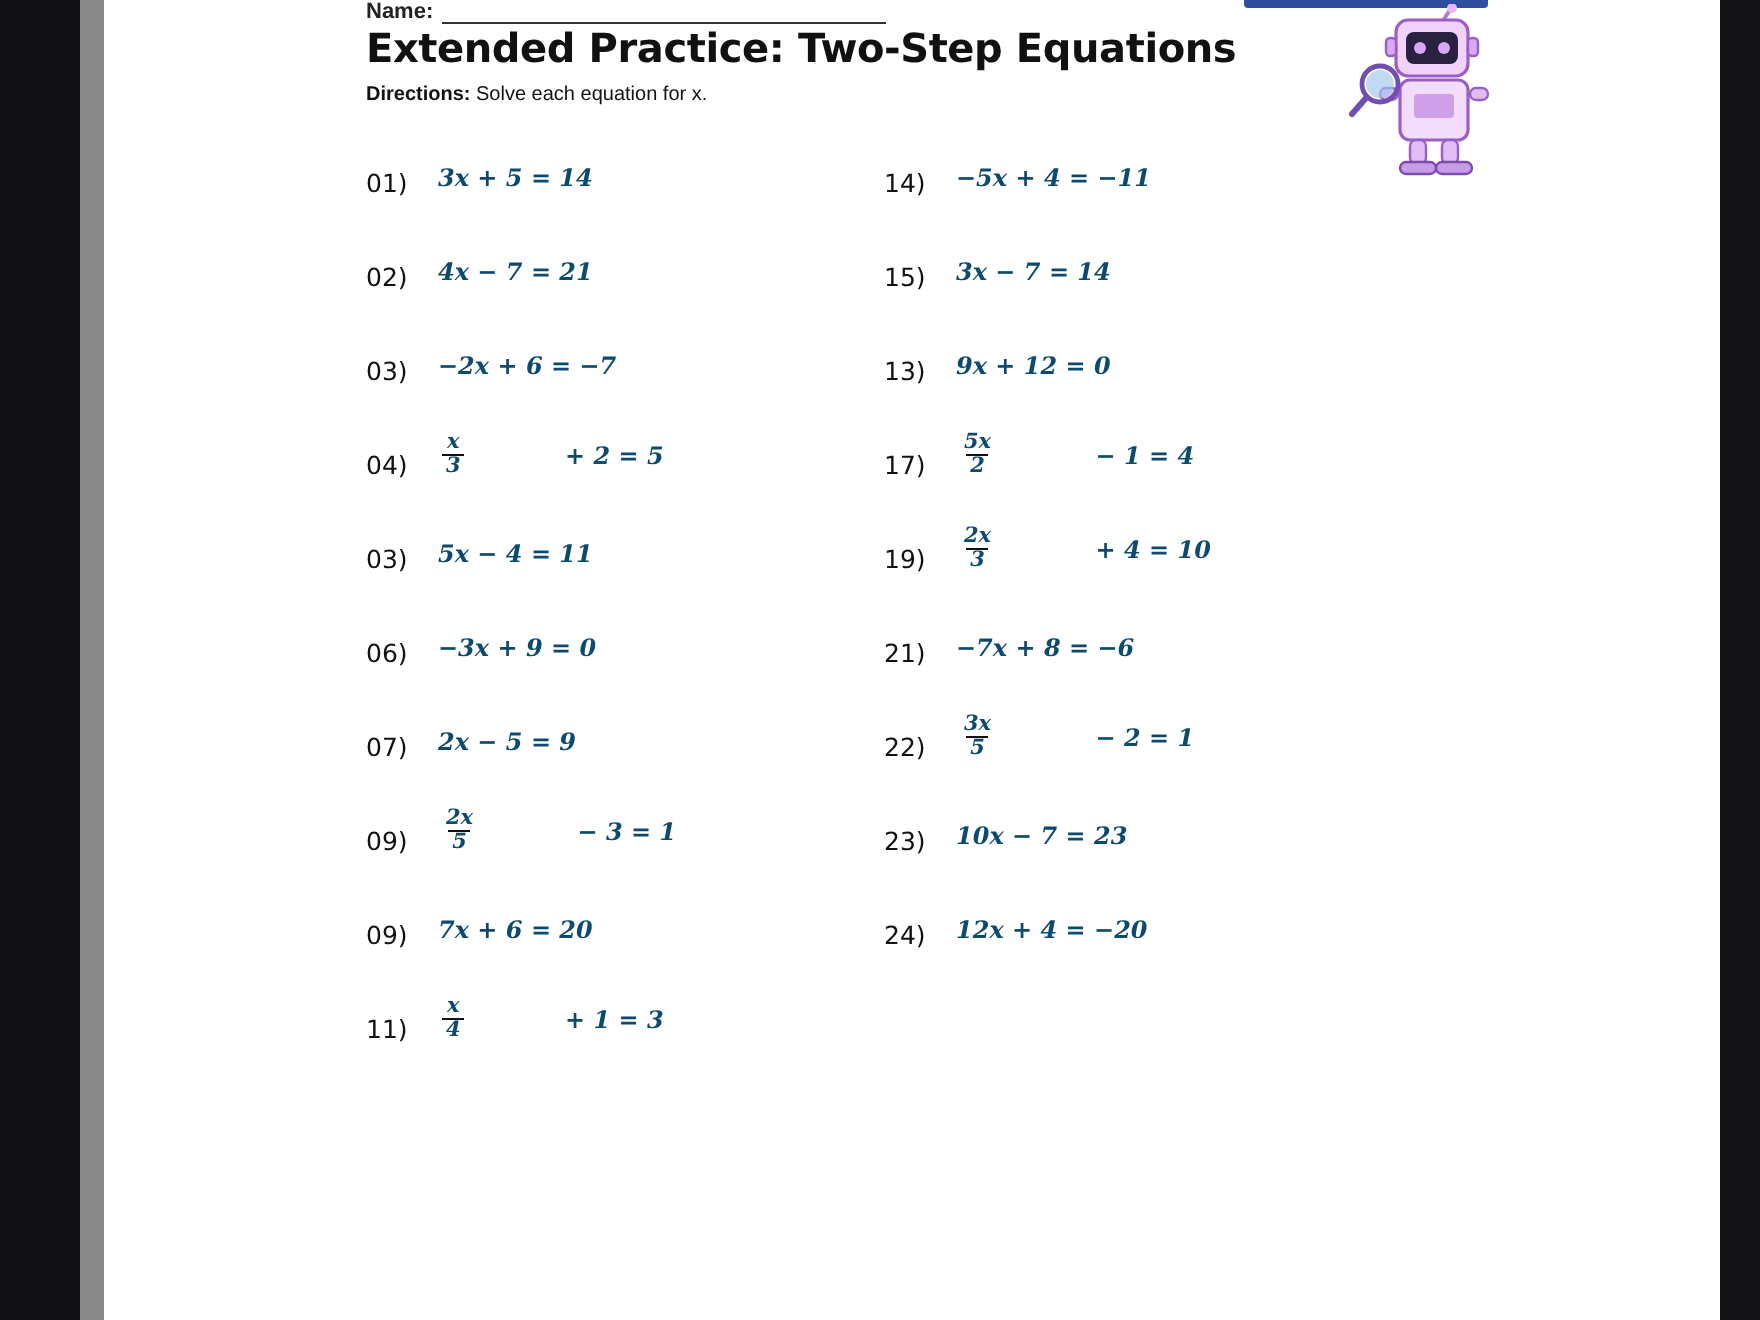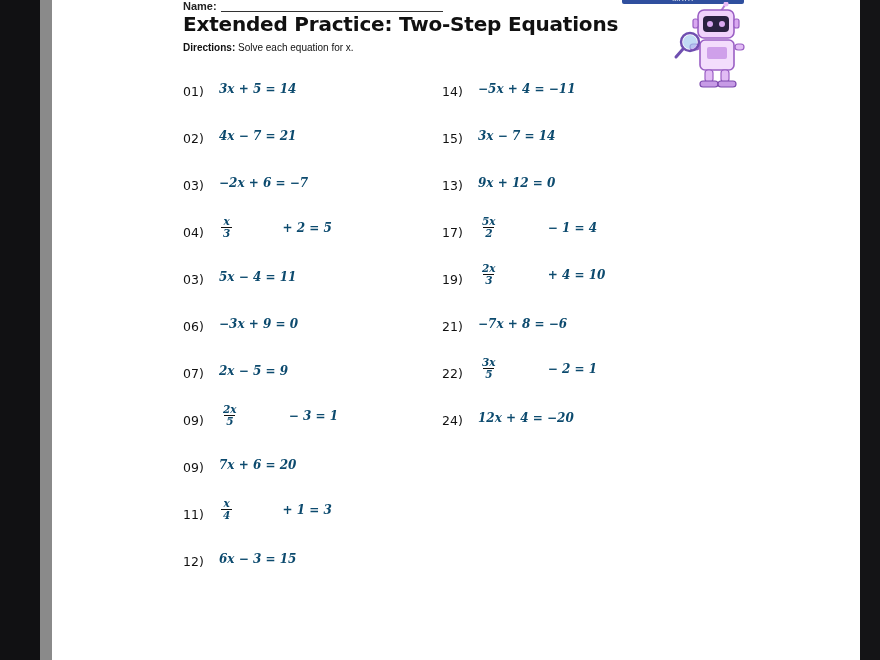--- a/index.html
+++ b/index.html
@@ -281,24 +281,20 @@
           <div class="prob-num">09)</div>
           <div class="prob-eq">7x + 6 = 20</div>
         </div>
         <div class="prob">
           <div class="prob-num">11)</div>
           <div class="prob-eq has-frac"><span class="frac">
               <span class="num">x</span>
               <span class="den">4</span>
             </span><span class="eqrest"> + 1 = 3</span></div>
         </div>
-        <div class="prob">
-          <div class="prob-num">12)</div>
-          <div class="prob-eq">6x − 3 = 15</div>
-        </div>
       </div>
     <div class="col col-right">
         <div class="prob">
           <div class="prob-num">14)</div>
           <div class="prob-eq">−5x + 4 = −11</div>
         </div>
         <div class="prob">
           <div class="prob-num">15)</div>
           <div class="prob-eq">3x − 7 = 14</div>
         </div>
@@ -325,19 +321,23 @@
           <div class="prob-eq">−7x + 8 = −6</div>
         </div>
         <div class="prob">
           <div class="prob-num">22)</div>
           <div class="prob-eq has-frac"><span class="frac">
               <span class="num">3x</span>
               <span class="den">5</span>
             </span><span class="eqrest"> − 2 = 1</span></div>
         </div>
         <div class="prob">
+          <div class="prob-num">23)</div>
+          <div class="prob-eq">10x − 7 = 23</div>
+        </div>
+        <div class="prob">
           <div class="prob-num">24)</div>
           <div class="prob-eq">12x + 4 = −20</div>
         </div>
       </div>
 
   </div>
 </div>
 
 </body></html>

